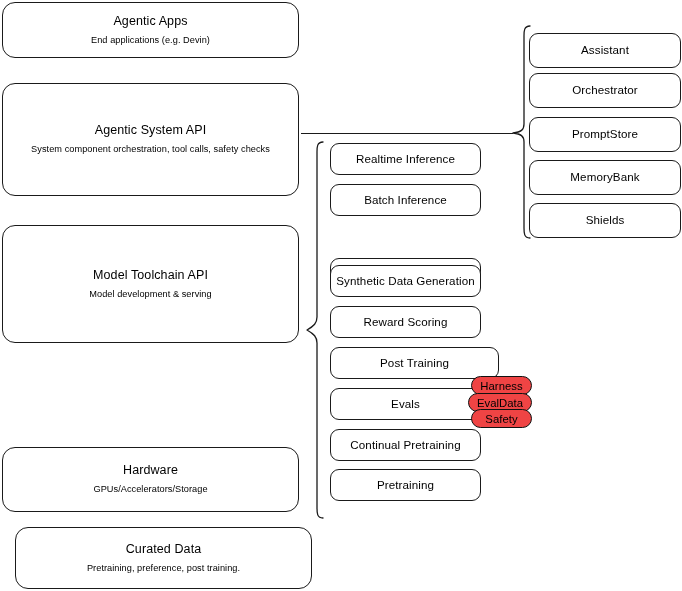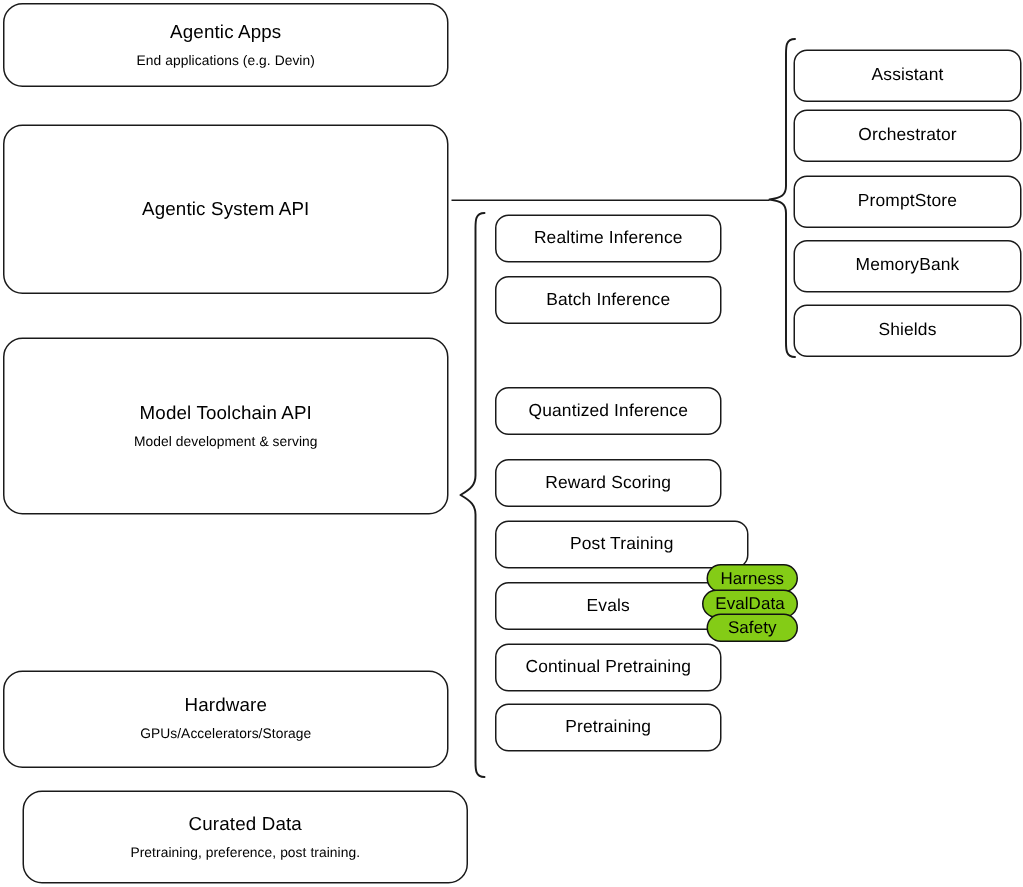--- a/index.html
+++ b/index.html
@@ -59,21 +59,21 @@
   .chip {
     border-radius: 9px;
     font-size: 11.6px;
     letter-spacing: .1px;
   }
 
   
   .pill {
     position: absolute;
     box-sizing: border-box;
-    background: #84cc16;
+    background: #ef4444;
     border: 1px solid #111111;
     border-radius: 999px;
     display: flex;
     align-items: center;
     justify-content: center;
     font-size: 11.3px;
     letter-spacing: .05px;
     z-index: 6;
   }
 
@@ -96,20 +96,21 @@
 
 <div id="canvas">
 
   <div class="node layer" style="left:2px; top:2px; width:297px; height:56px;">
     <div class="title">Agentic Apps</div>
     <div class="subtitle">End applications (e.g. Devin)</div>
   </div>
 
   <div class="node layer" style="left:2px; top:83px; width:297px; height:113px;">
     <div class="title">Agentic System API</div>
+    <div class="subtitle">System component orchestration, tool calls, safety checks</div>
   </div>
 
   <div class="node layer" style="left:2px; top:225px; width:297px; height:118px;">
     <div class="title">Model Toolchain API</div>
     <div class="subtitle">Model development &amp; serving</div>
   </div>
 
 
   <div class="node layer" style="left:2px; top:447px; width:297px; height:65px;">
     <div class="title">Hardware</div>
@@ -134,20 +135,23 @@
   </div>
 
   <div class="node chip" style="left:330px; top:184px; width:151px; height:32px;">
     <span>Batch Inference</span>
   </div>
 
   <div class="node chip" style="left:330px; top:225px; width:151px; height:32px;margin-top:33px;">
     <span>Quantized Inference</span>
   </div>
 
+  <div class="node chip" style="left:330px; top:265px; width:151px; height:32px;">
+    <span>Synthetic Data Generation</span>
+  </div>
 
   <div class="node chip" style="left:330px; top:306px; width:151px; height:32px;text-align:center;">
     <span>Reward Scoring</span>
   </div>
 
   <div class="node chip" style="left:330px; top:347px; width:169px; height:32px;">
     <span>Post Training</span>
   </div>
 
   <div class="node chip" style="left:330px; top:388px; width:151px; height:32px;">

